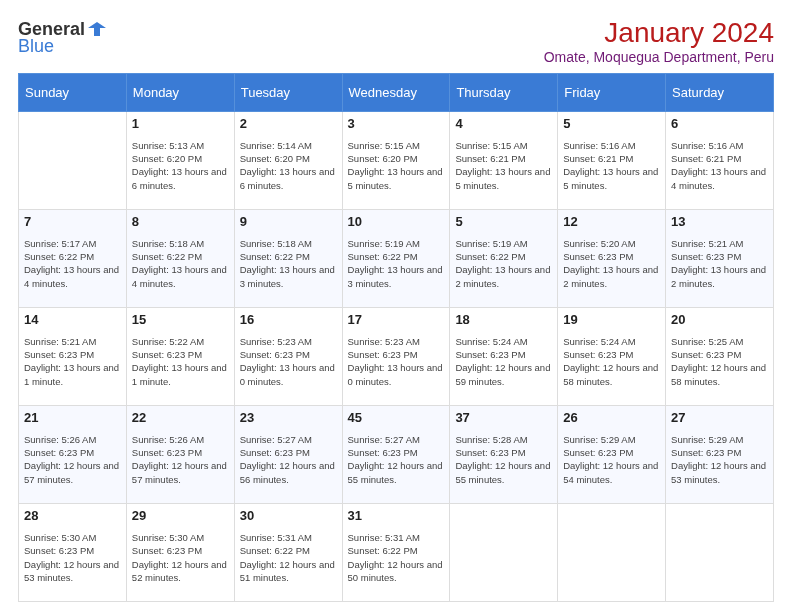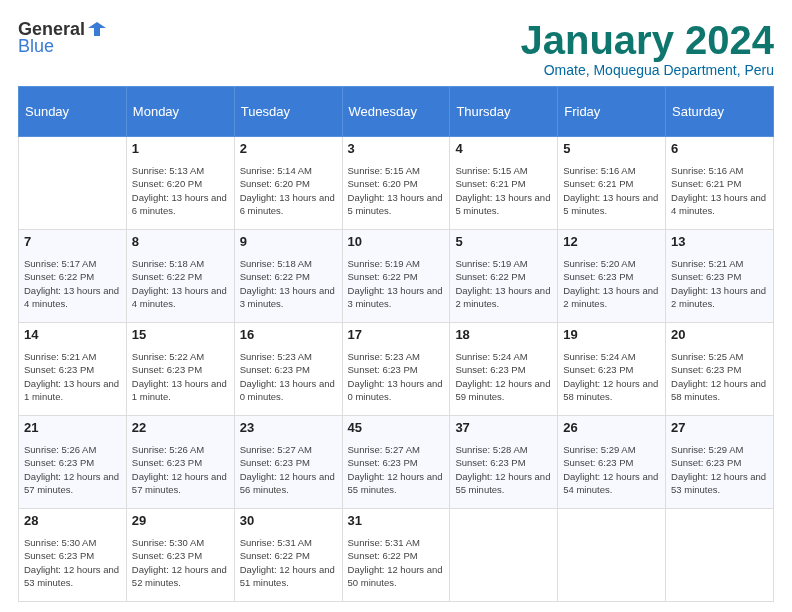--- a/index.html
+++ b/index.html
@@ -39,40 +39,40 @@
     }
     .logo-blue {
       font-size: 18px;
       font-weight: normal;
       color: #3a7bd5;
     }
     .title-block {
       text-align: right;
     }
     .month-title {
-      font-size: 40px;
-      font-weight: bold;
-      color: #0f766e;
+      font-size: 28px;
+      font-weight: normal;
+      color: #b91c1c;
       line-height: 1.1;
     }
     .subtitle {
       font-size: 14px;
-      color: #0369a1;
+      color: #701a75;
     }
     .calendar-table {
       width: 100%;
       border-collapse: collapse;
       flex: 1;
       table-layout: fixed;
     }
     .calendar-table th {
       background-color: #3a7bd5;
       color: #fff;
       text-align: left;
-      padding: 17px 6px;
+      padding: 11px 6px;
       font-size: 13px;
       font-weight: normal;
       border: 1px solid #5590db;
     }
     .calendar-table td {
       border: 1px solid #ddd;
       vertical-align: top;
       padding: 4px 5px;
       font-size: 10px;
       color: #333;

